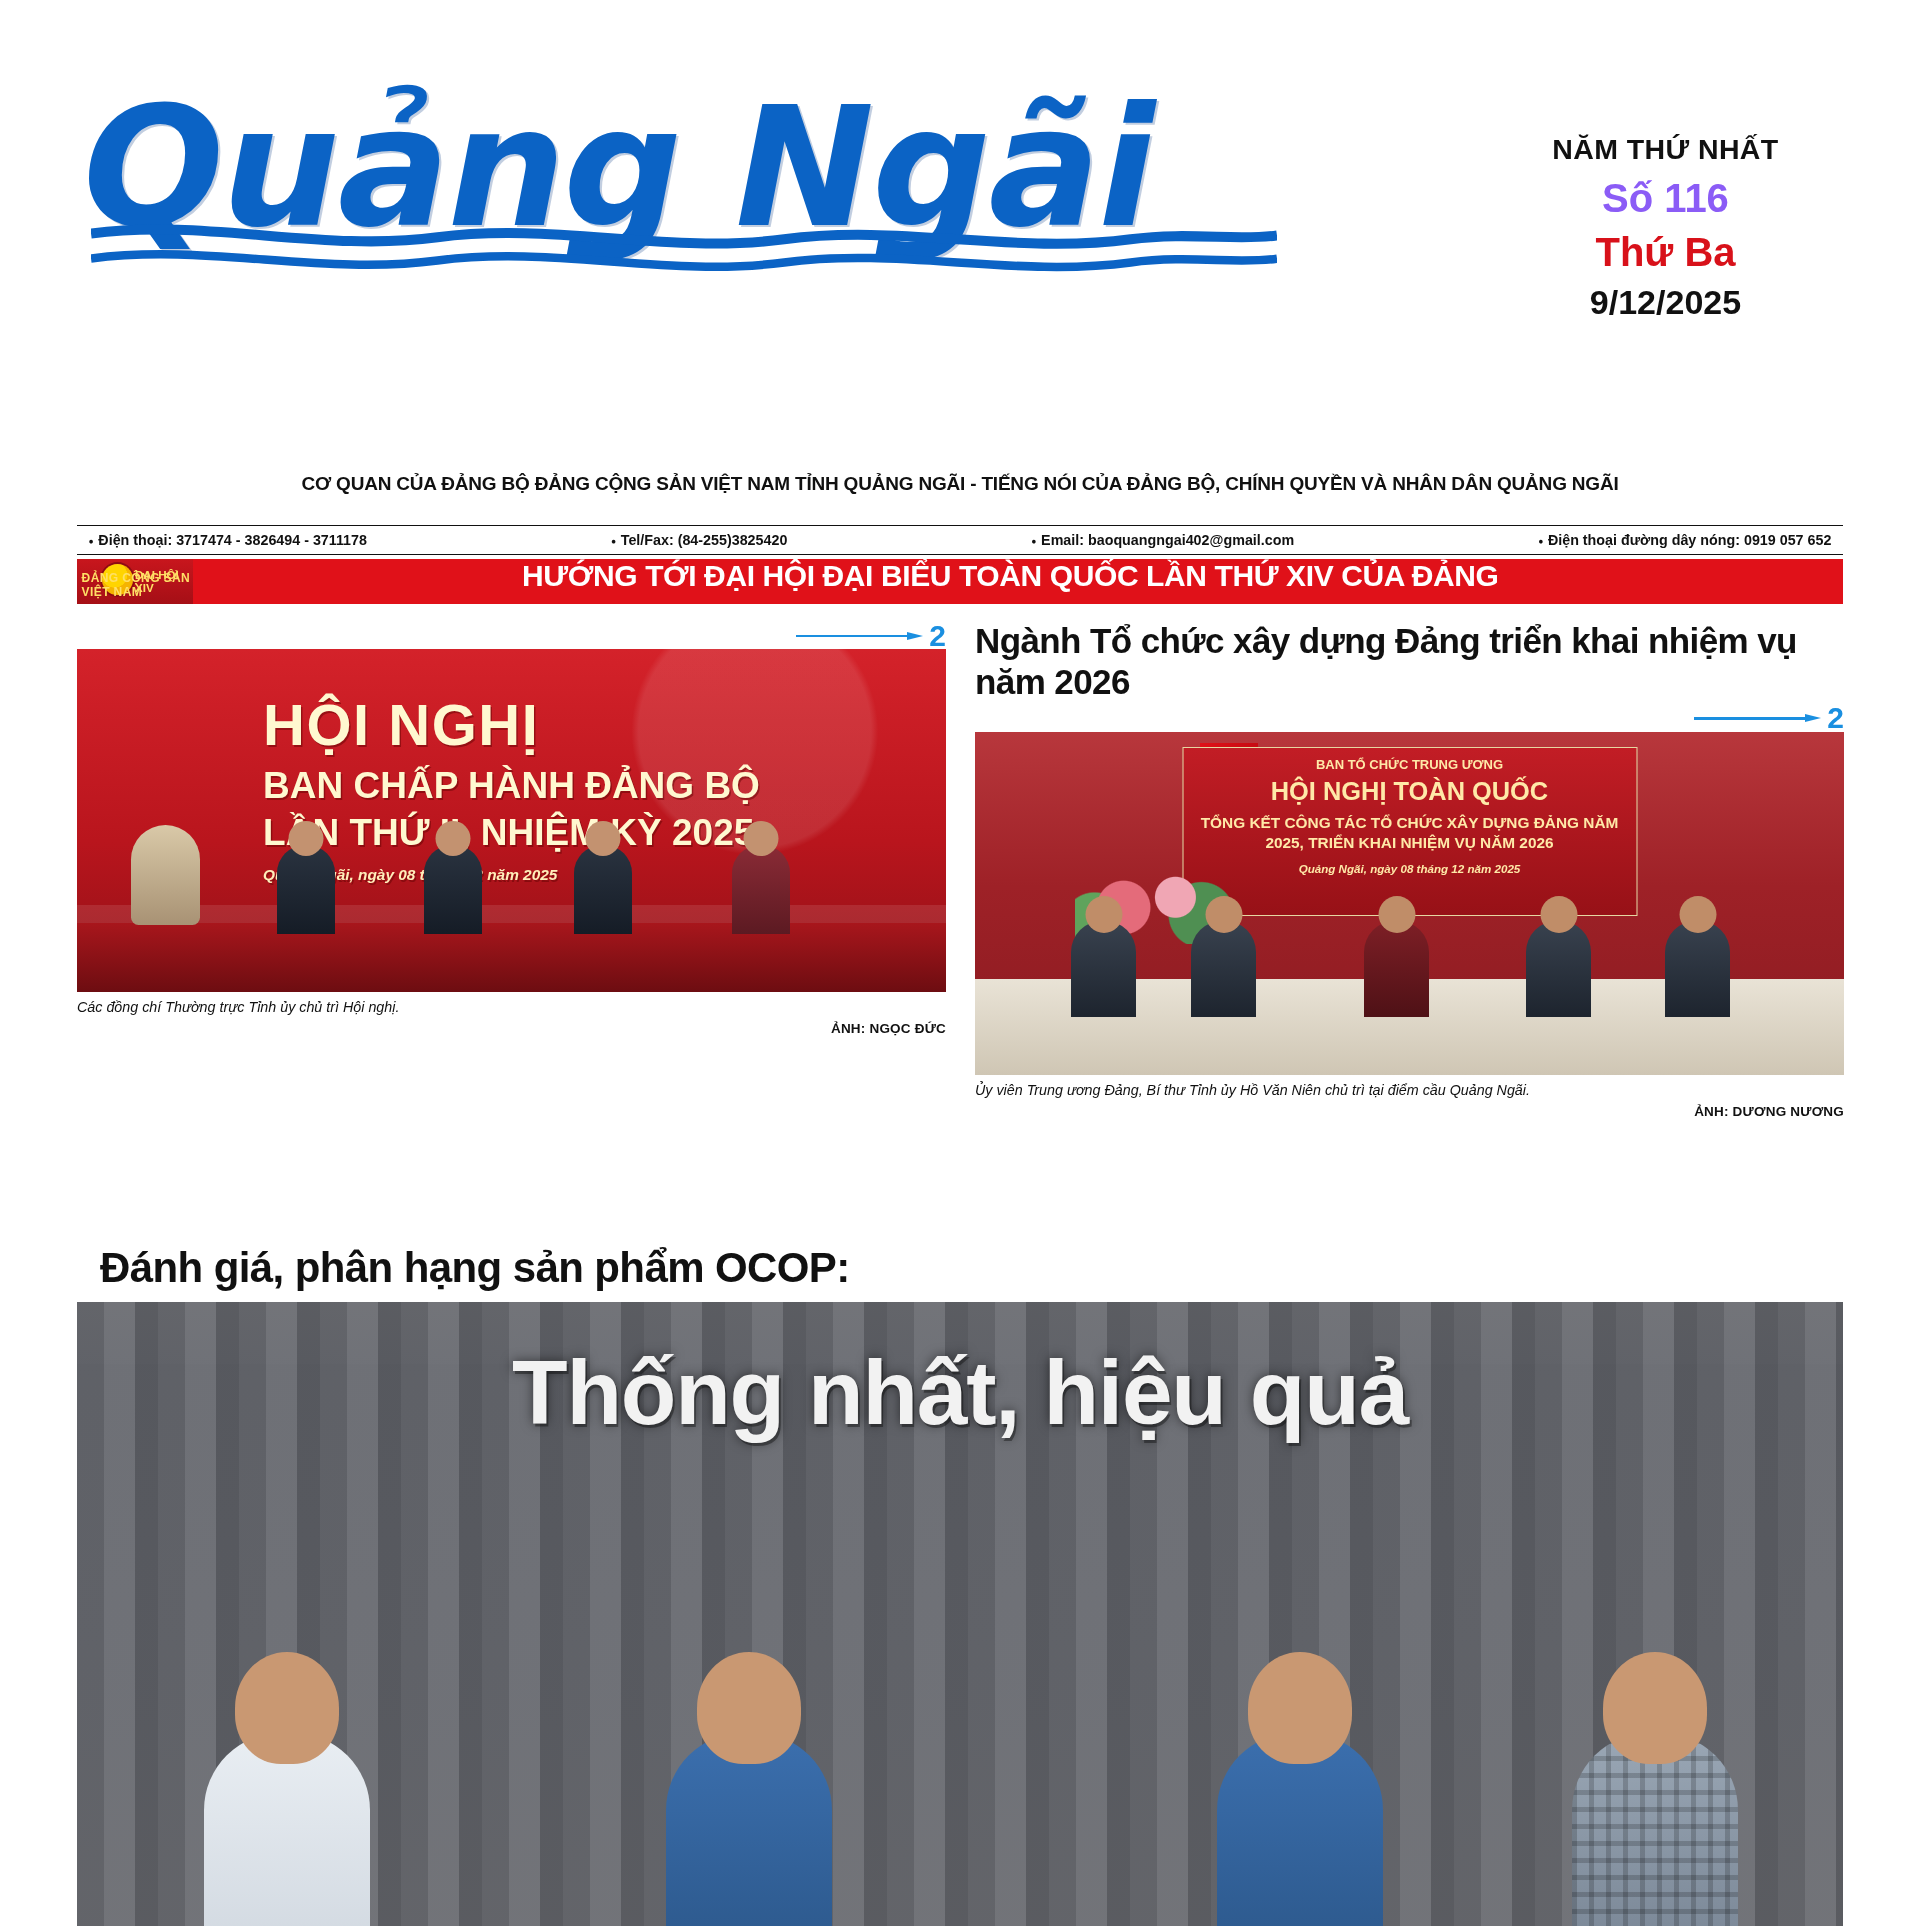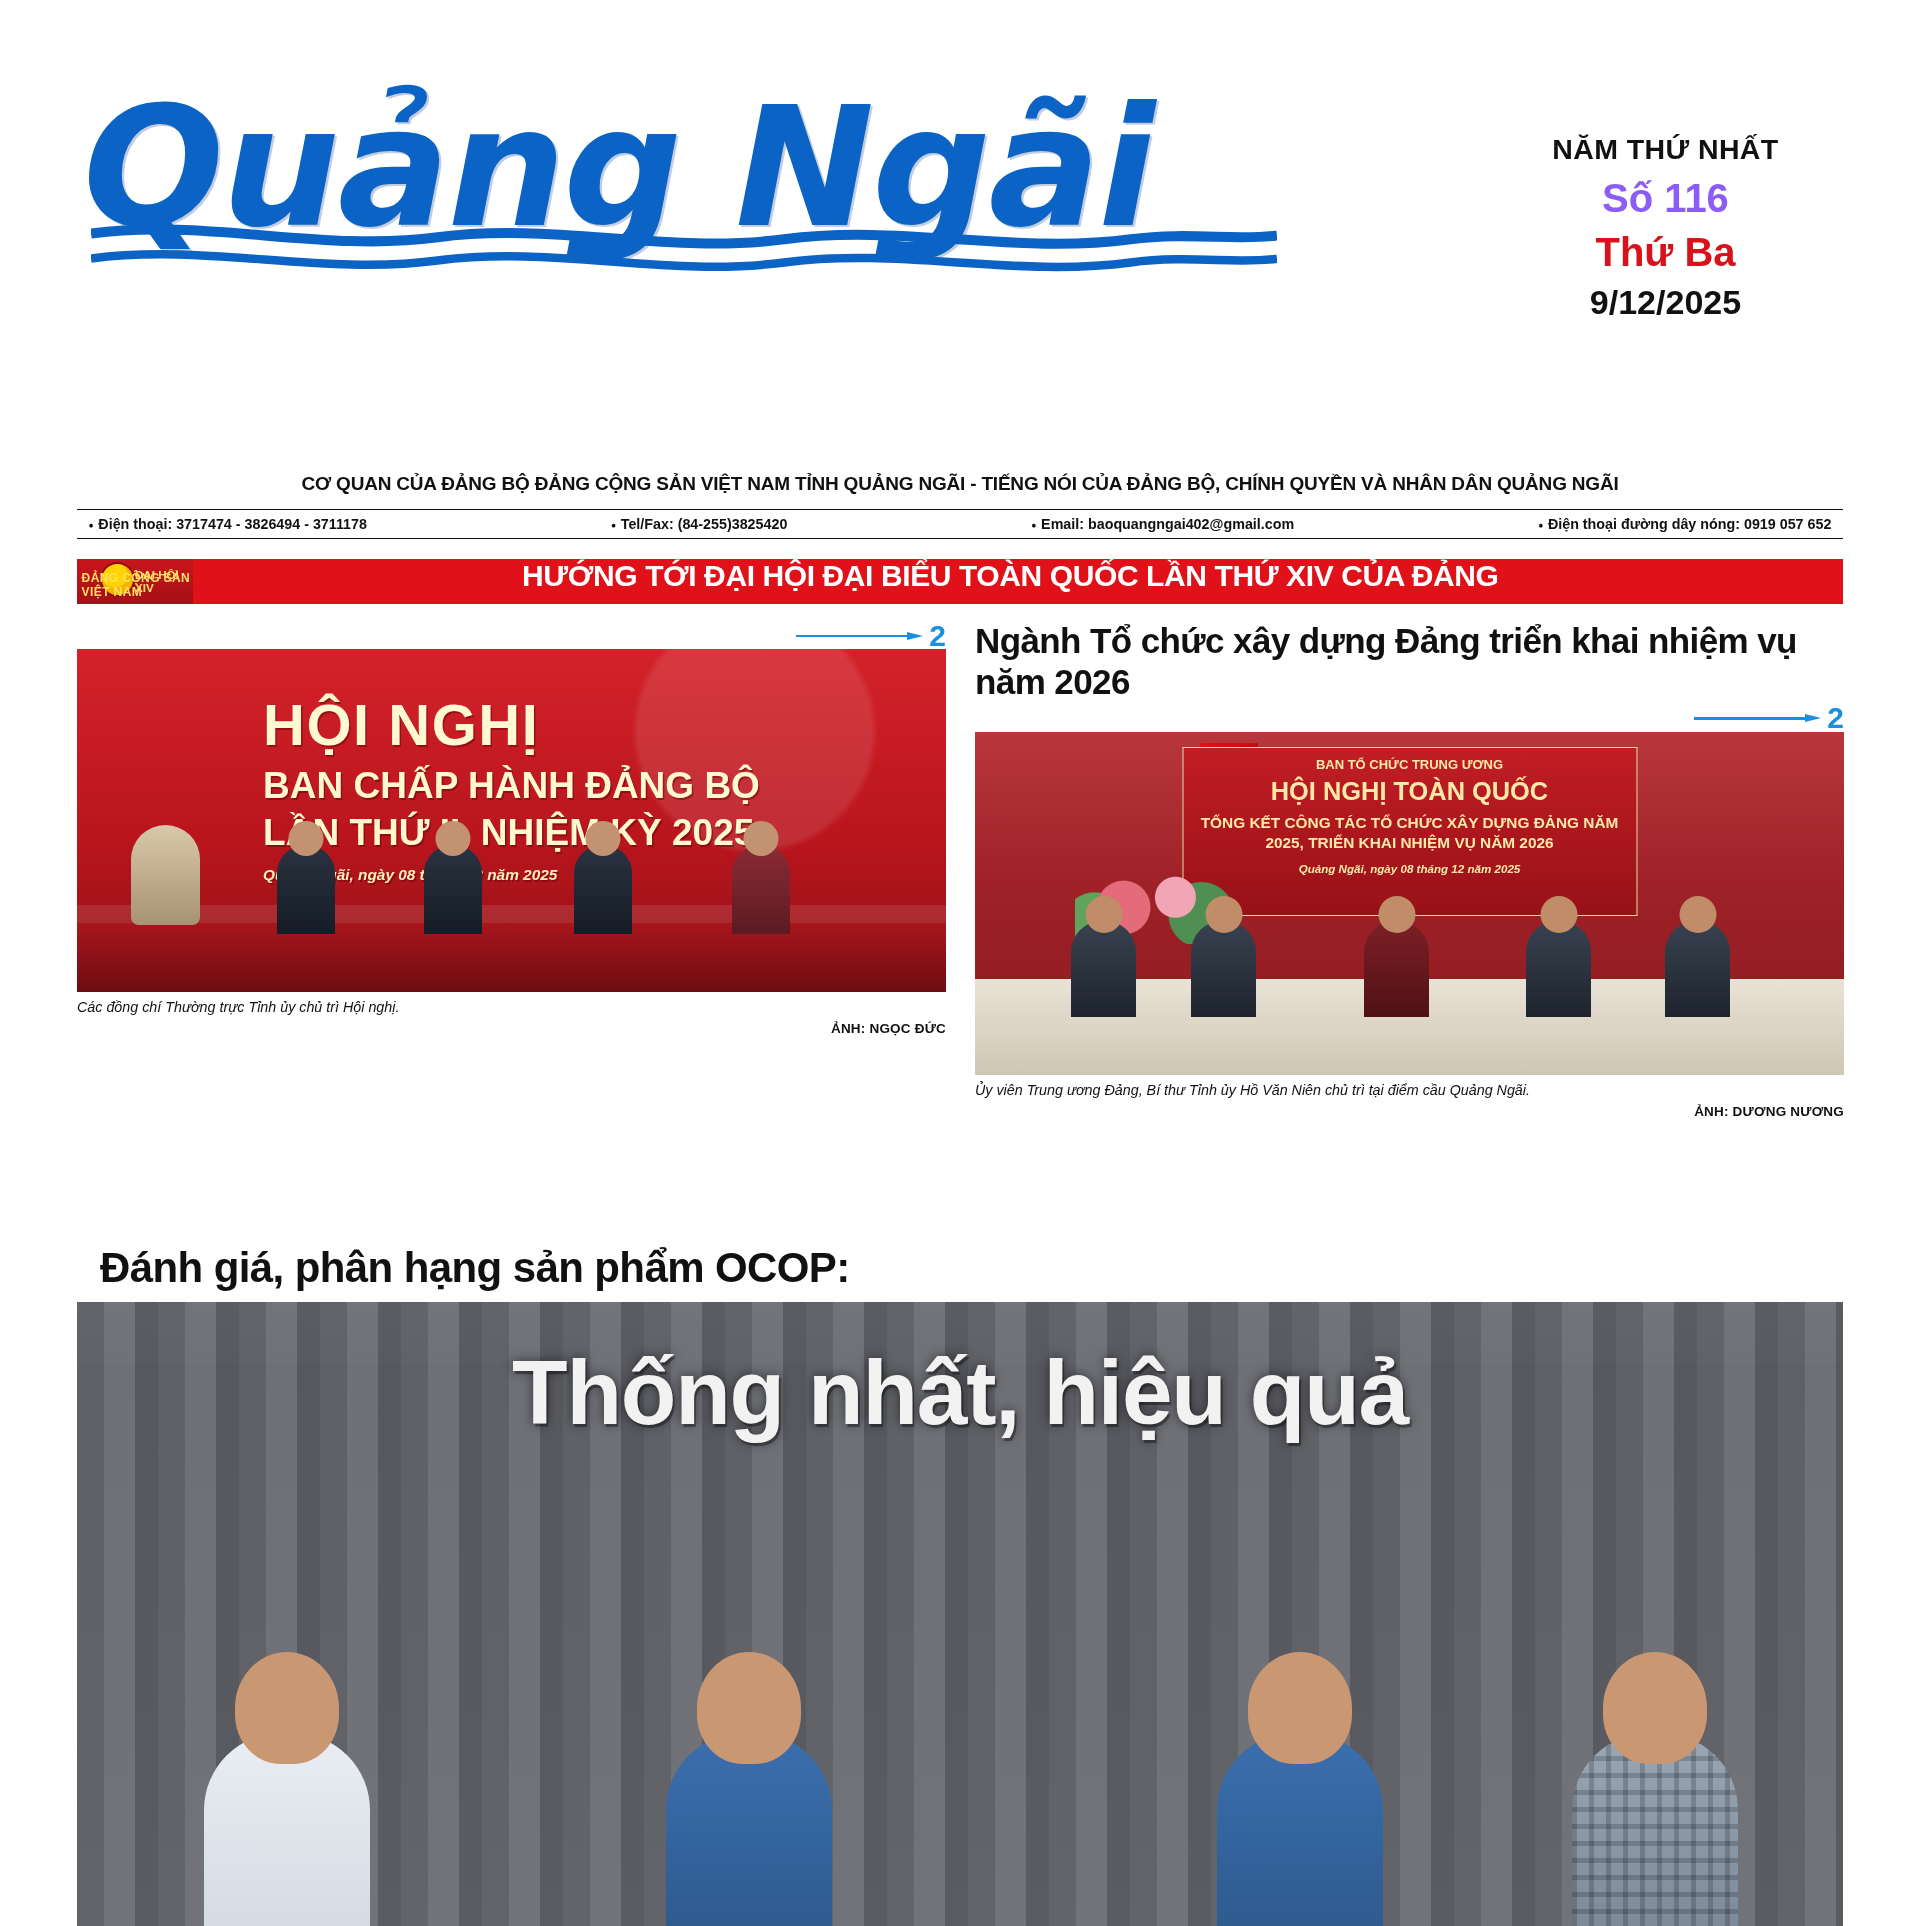--- a/index.html
+++ b/index.html
@@ -92,21 +92,21 @@
     text-align: center;
     font-size: 19px;
     font-weight: bold;
     color: #111;
     letter-spacing: -0.2px;
   }
   .contact-bar {
     position: absolute;
     left: 77px;
     right: 77px;
-    top: 509px;
+    top: 525px;
     border-top: 1.5px solid #111;
     border-bottom: 1.5px solid #111;
     height: 30px;
     display: flex;
     align-items: center;
     justify-content: space-between;
     padding: 0 11.6px;
     box-sizing: border-box;
   }
   .contact-item {

